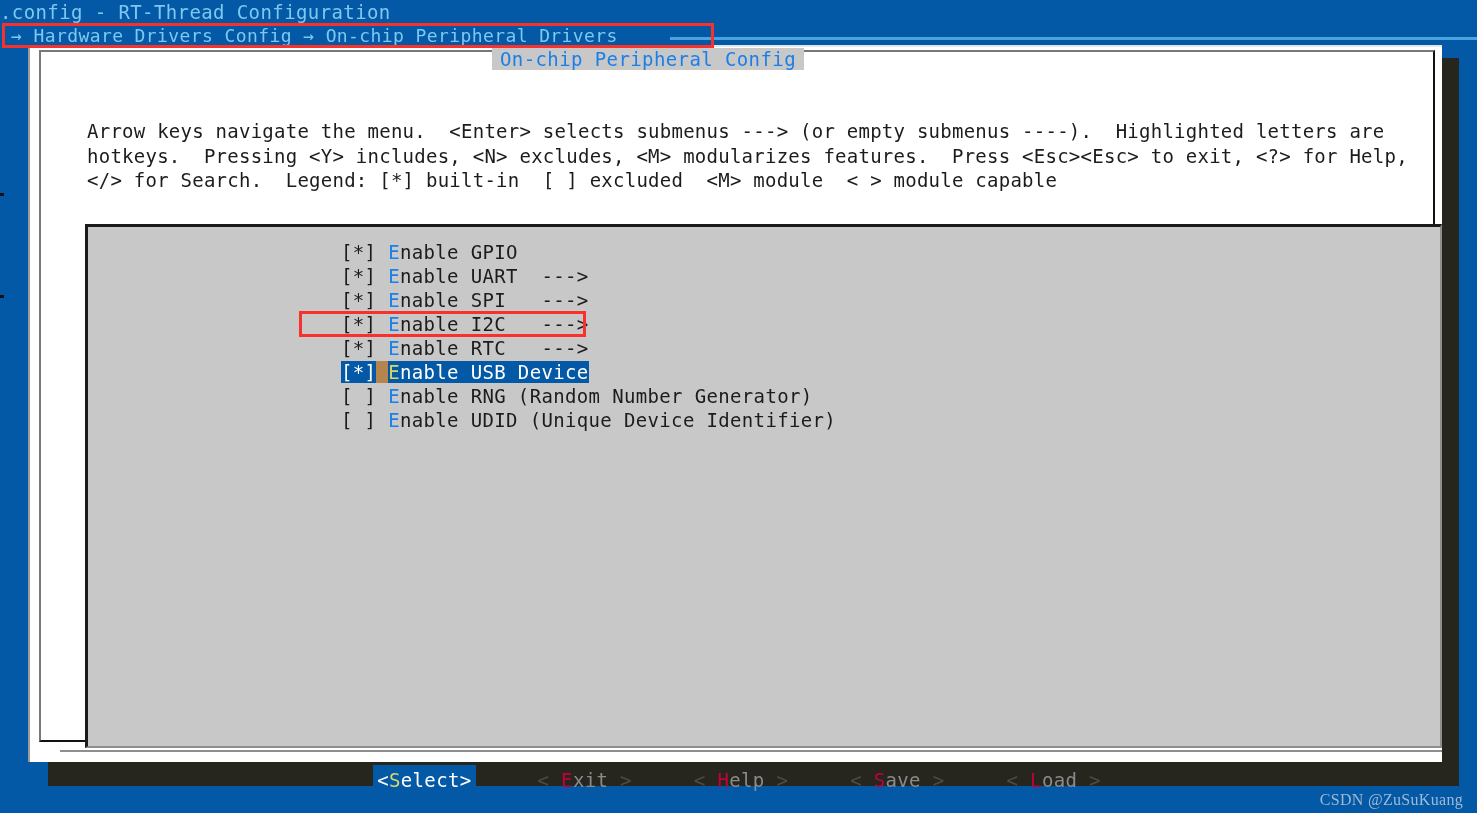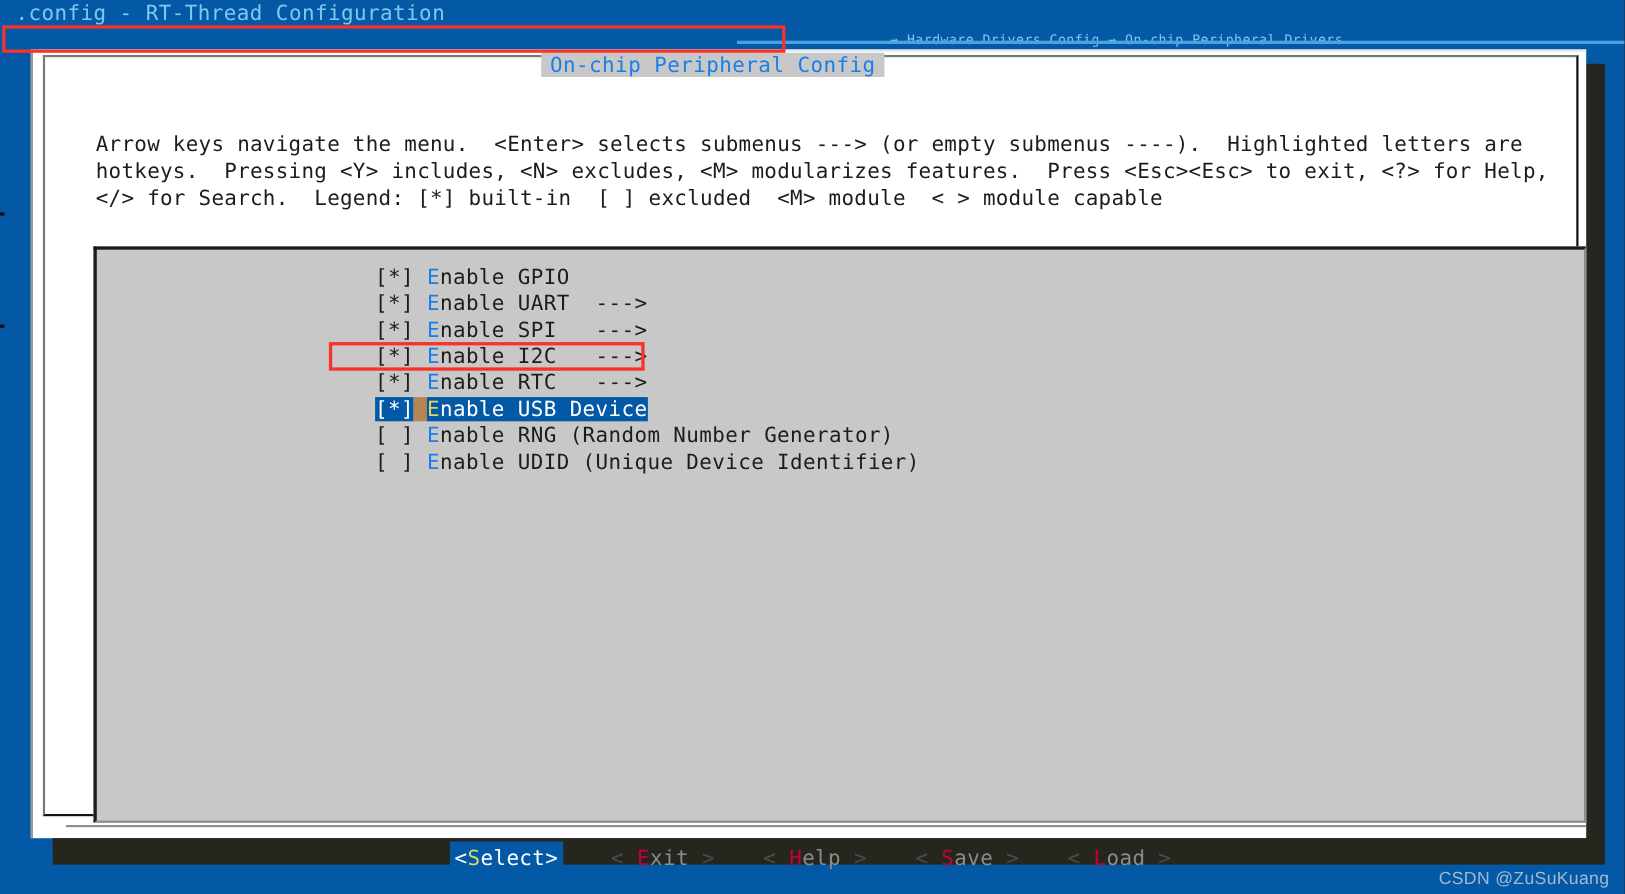--- a/index.html
+++ b/index.html
@@ -27,35 +27,33 @@
   
   .titlebar {
     position: absolute;
     left: 0; top: 0;
     width: 1477px; height: 24px;
     color: #7ec8ef;
     font-size: 19px;
     line-height: 24px;
     letter-spacing: 0.4px;
     white-space: pre;
-    padding-left: 14px;
     box-sizing: border-box;
   }
   .breadcrumb {
     position: absolute;
     left: 0; top: 25px;
     width: 1221px; height: 22px;
     color: #7ec8ef;
-    font-size: 12px;
+    font-size: 18px;
     line-height: 22px;
     letter-spacing: 0.4px;
     white-space: pre;
     padding-left: 11px;
     box-sizing: border-box;
-    text-align: right;
   }
   .bc-rule {
     position: absolute;
     left: 670px; top: 37px;
     width: 807px; height: 3px;
     background: #4aa3dd;
   }
   
   .redbox-breadcrumb {
     position: absolute;
@@ -191,21 +189,21 @@
     z-index: 5;
   }
   
   .buttonbar {
     position: absolute;
     left: 0px; top: 716px;
     width: 1414px; height: 34px;
     display: flex;
     justify-content: center;
     align-items: center;
-    gap: 0px;
+    gap: 18px;
     z-index: 6;
   }
   .btn {
     font-size: 19px;
     line-height: 28px;
     letter-spacing: 0.35px;
     white-space: pre;
     color: #8b8b8b;
     padding: 0 0px;
     margin: 0 22px;
@@ -224,21 +222,21 @@
     position: absolute;
     left: 48px; top: 762px;
     width: 1411px; height: 24px;
     background: #26261f;
   }
   
   .watermark {
     position: absolute;
     right: 14px; bottom: 4px;
     color: #9fb9d3;
-    font-family: Liberation Sans, sans-serif;
+    font-family: Liberation Serif, serif;
     font-size: 16px;
     letter-spacing: 0.3px;
     z-index: 50;
   }
   
   .edge-tick {
     position: absolute;
     left: 0; width: 4px; height: 3px;
     background: #111;
   }

